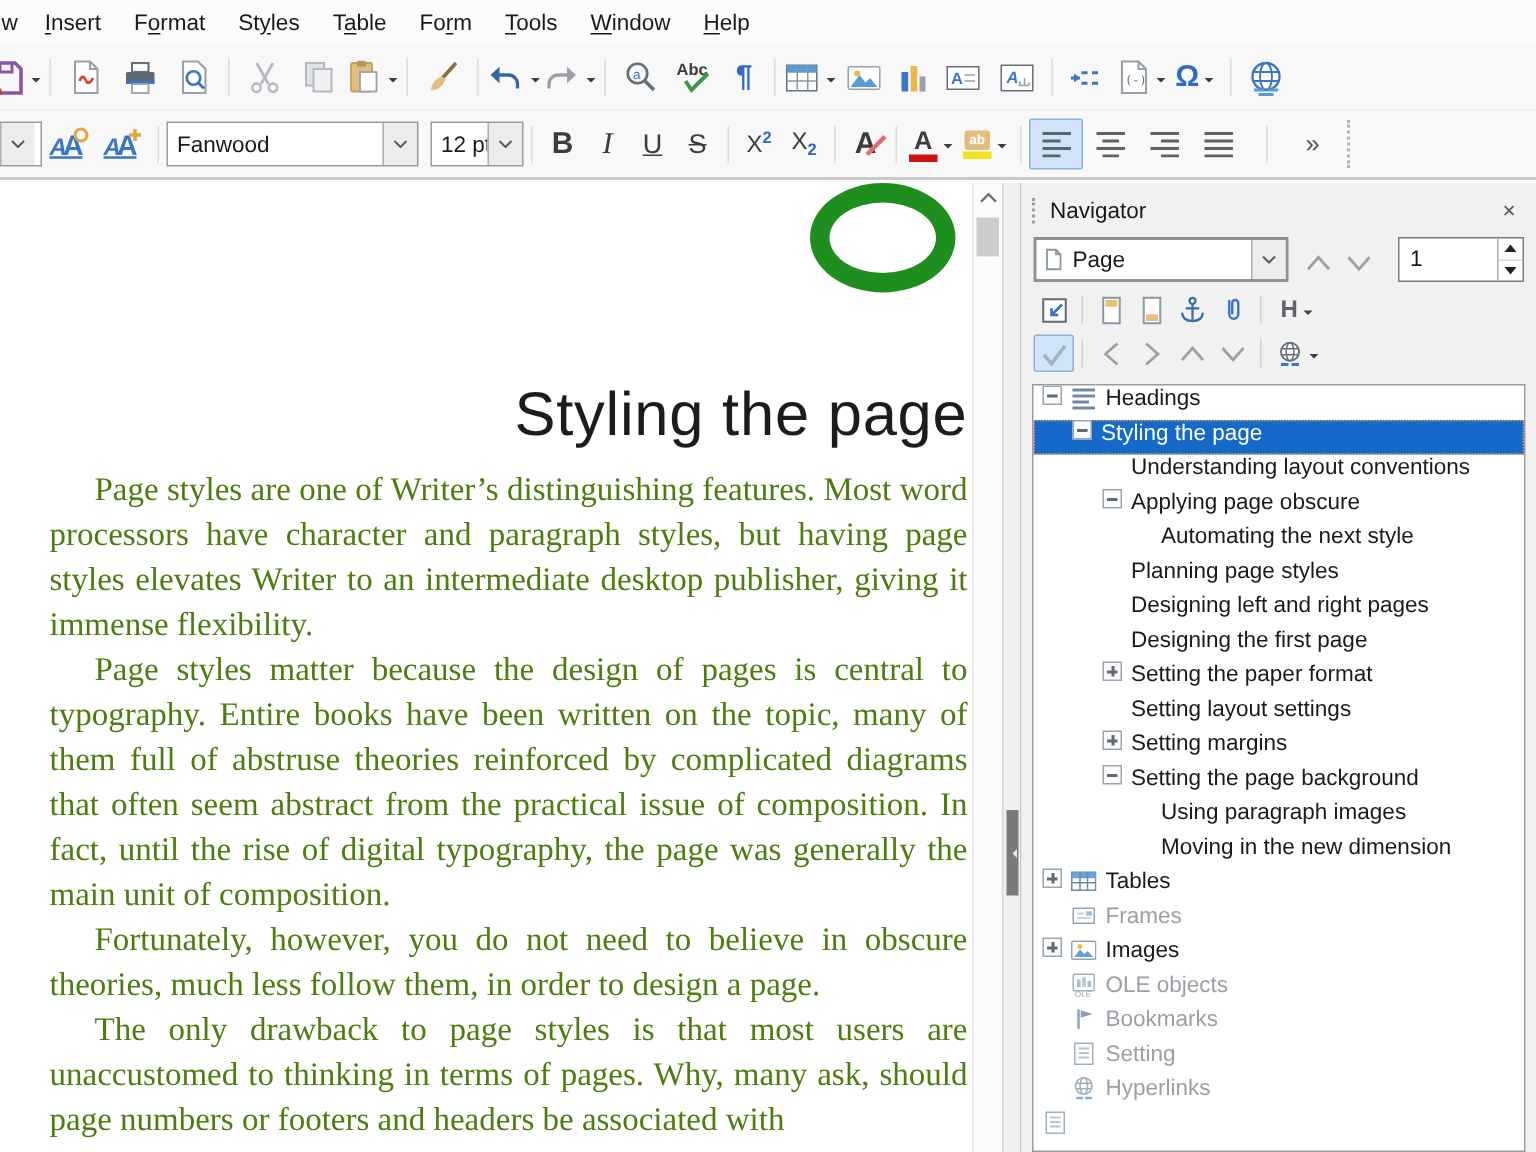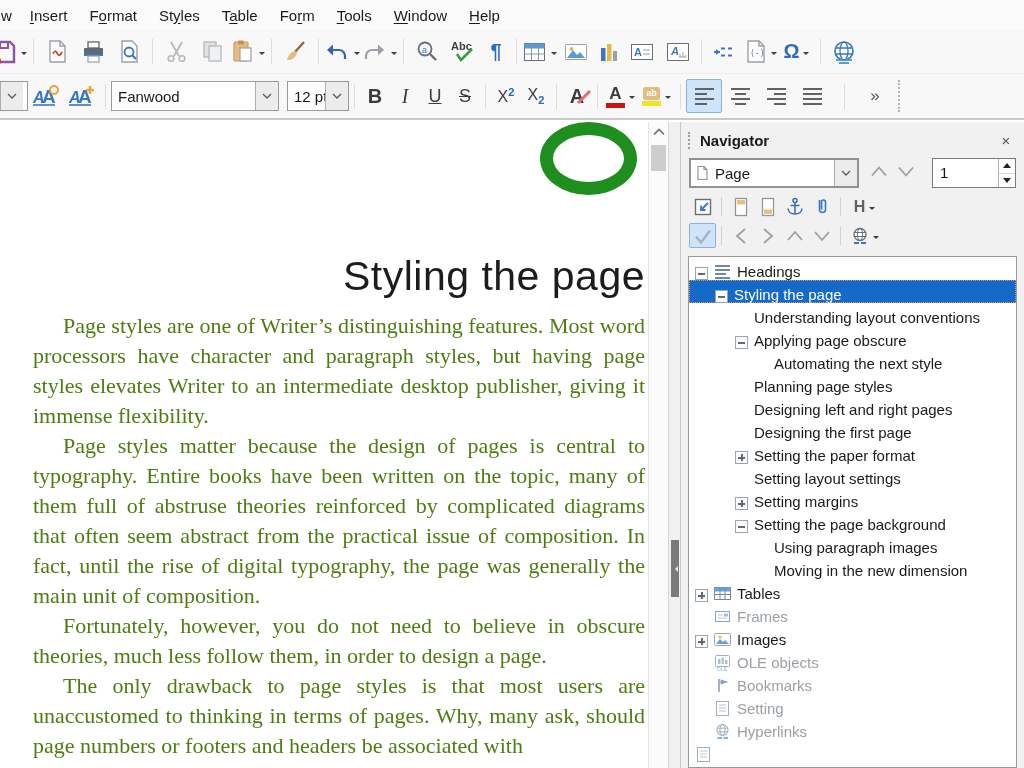--- a/index.html
+++ b/index.html
@@ -47,42 +47,42 @@
 #vscroll .sbtn{height:20px;display:flex;align-items:center;justify-content:center}
 #vthumb{position:absolute;left:2px;top:23px;width:15px;height:26px;background:#cdcdcd}
 
 #splitter{position:absolute;left:668px;top:122px;width:13px;height:646px;background:#f0f0f0;border-left:1px solid #d6d6d6;border-right:1px solid #c6c6c6}
 #split-handle{position:absolute;left:2px;top:418px;width:8px;height:57px;background:#7a7a7a;display:flex;align-items:center;justify-content:center}
 #split-handle::after{content:"";border:3px solid transparent;border-right-color:#e9e9e9}
 
 #nav{position:absolute;left:681px;top:122px;width:343px;height:646px;background:#f1f1f1;font-size:15px;color:#1a1a1a}
 .nav-head{display:flex;align-items:center;padding:10px 10px 4px 7px}
 .grip{width:5px;height:17px;border-left:2px dotted #9c9c9c;margin-right:7px}
-.nav-title{font-weight:bold;font-size:15px;flex:1}
+.nav-title{font-weight:normal;font-size:15px;flex:1}
 .close{color:#555;font-size:15px;width:16px;text-align:center}
-.nav-ctl{display:flex;align-items:flex-start;padding:5px 8px 2px 8px}
+.nav-ctl{display:flex;align-items:flex-end;padding:5px 8px 2px 8px}
 #nav-combo{width:170px;height:30px;border:2px solid #919191}
 #nav-combo .cbtn{height:26px}
 #nav-combo .icon{margin-left:5px}
 .navbtn{width:27px;height:26px;display:flex;align-items:center;justify-content:center;flex:none}
 .spin{margin-left:auto;width:84px;height:30px;background:#fff;border:1px solid #7a7a7a;display:flex;align-items:stretch}
 .spin .sval{flex:1;padding:5px 0 0 7px;font-size:15px}
 .spin .sbtns{width:17px;border-left:1px solid #b0b0b0;display:flex;flex-direction:column}
 .spin .sbtns div{flex:1;display:flex;align-items:center;justify-content:center}
 .spin .sbtns div:first-child{border-bottom:1px solid #d9d9d9}
 .tri-up{border:4px solid transparent;border-bottom:5px solid #222;margin-bottom:4px}
 .tri-dn{border:4px solid transparent;border-top:5px solid #222;margin-top:4px}
 .nav-tools{display:flex;align-items:center;padding:4px 8px 0 8px}
 .ntbtn{width:27px;height:25px;display:flex;align-items:center;justify-content:center;flex:none;gap:2px;border-radius:2px}
 .ntbtn.active{background:#cfe4f8;border:1px solid #89b3dd}
 .nsep{width:1px;height:19px;background:#d2d2d2;margin:0 5px;flex:none}
 .hglyph{font-size:16px;font-weight:bold;color:#5f6368}
 
 #tree{position:absolute;left:7px;top:134px;width:329px;height:512px;background:#fff;border:1px solid #9a9a9a;overflow:hidden}
-.trow{height:23px;display:flex;align-items:flex-end;padding-left:6px;white-space:nowrap;font-size:15px}
+.trow{height:23px;display:flex;align-items:flex-start;padding-left:6px;white-space:nowrap;font-size:15px}
 .trow .spacer{flex:none}
 .exp{width:13px;height:13px;border:1px solid #9aa5ad;background:#fcfcfc;position:relative;flex:none;margin-right:6px}
 .exp::before{content:"";position:absolute;left:2px;right:2px;top:5px;height:2px;background:#5f6a74}
 .exp.plus::after{content:"";position:absolute;left:5px;top:2px;bottom:2px;width:2px;background:#5f6a74}
 .exp.blank{visibility:hidden}
 .ticon{width:17px;height:17px;margin-right:6px;flex:none}
 .trow.sel{background:var(--sel,#1569c8);color:#fff;outline:1px dotted #d9985f;outline-offset:-1px}
 .trow.dis{color:#9aa0a6}
 </style>
 </head>

